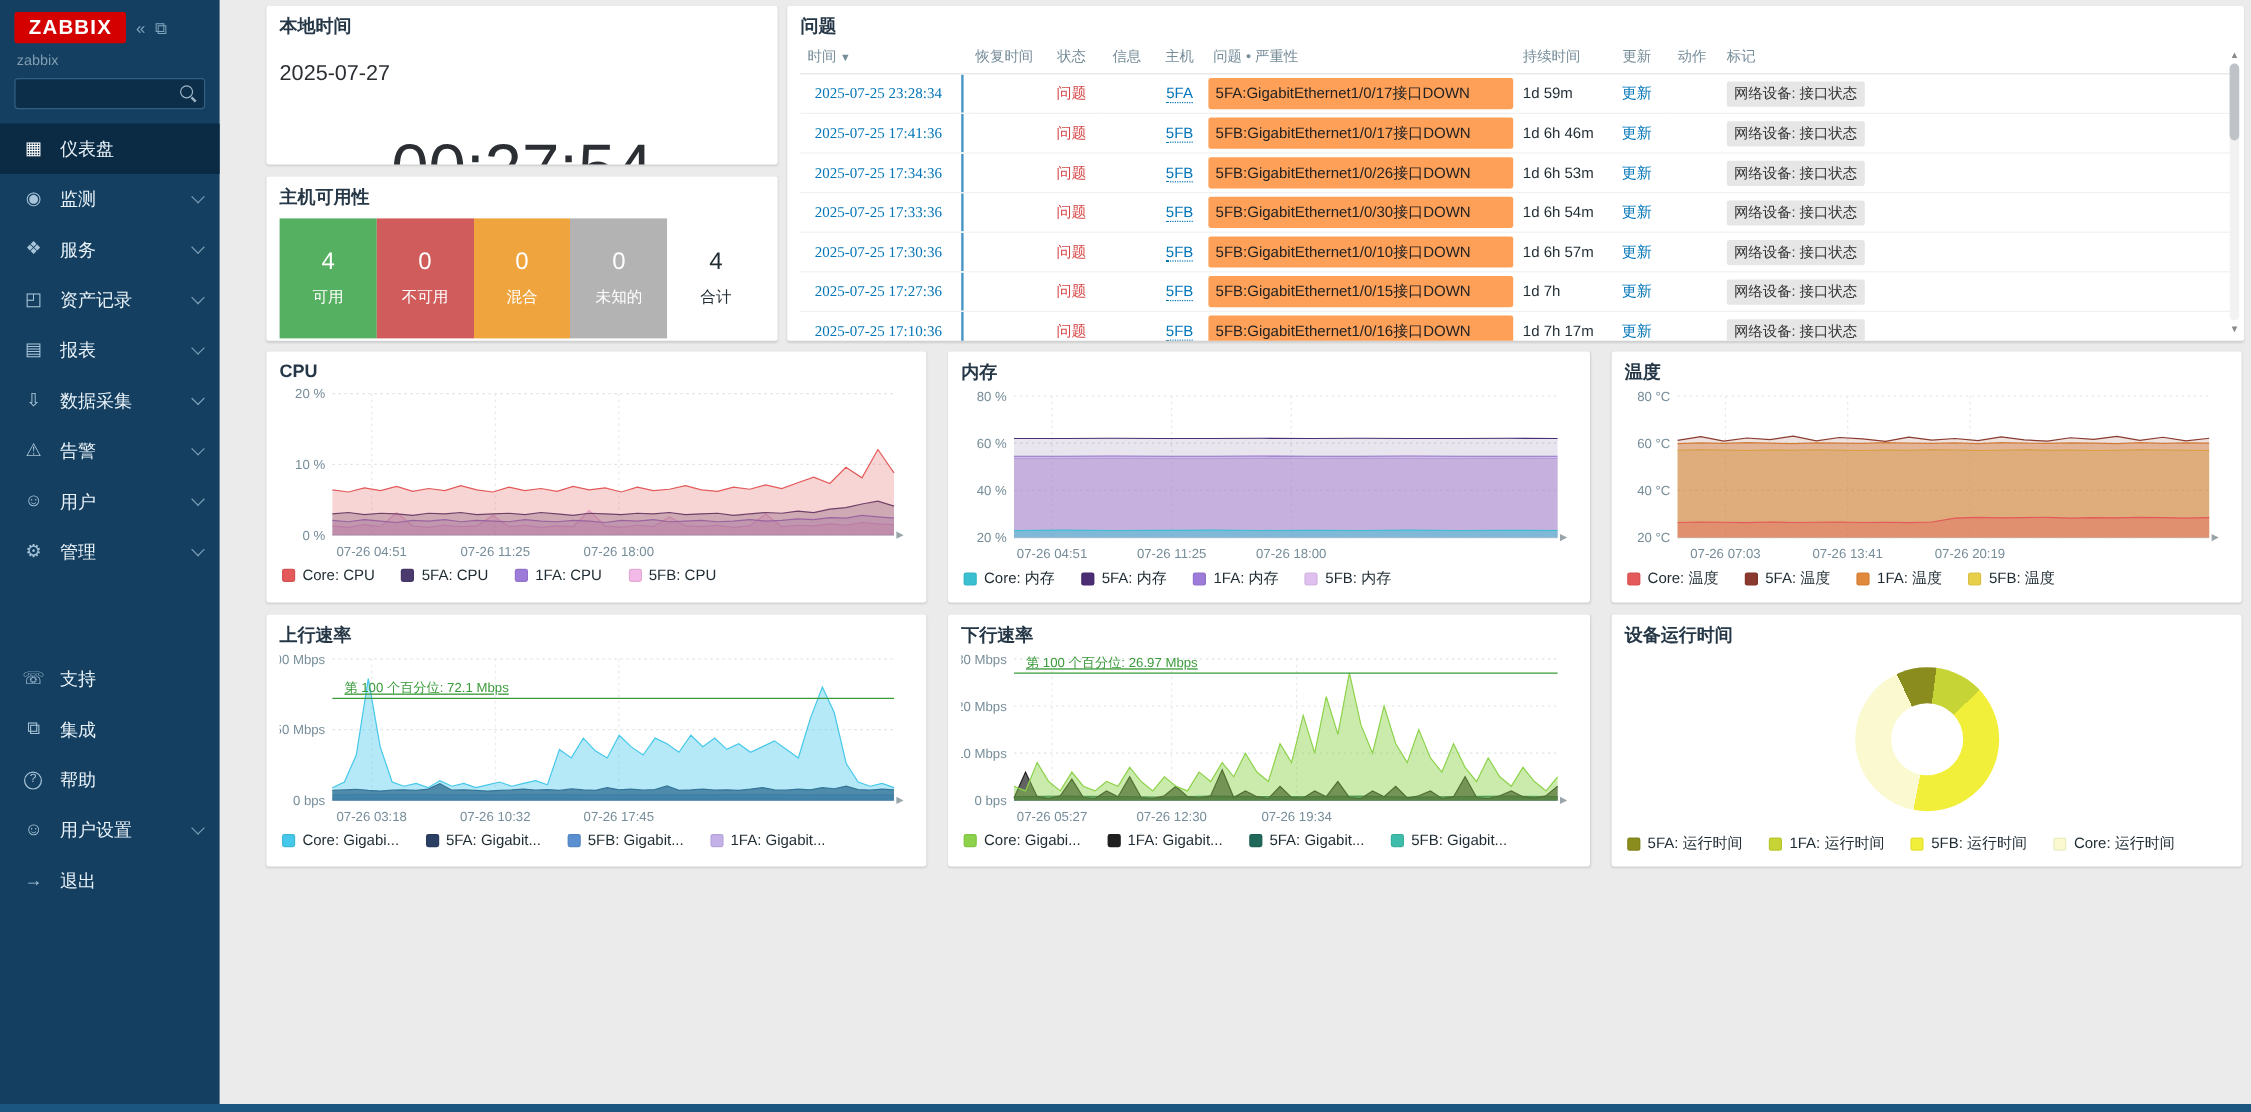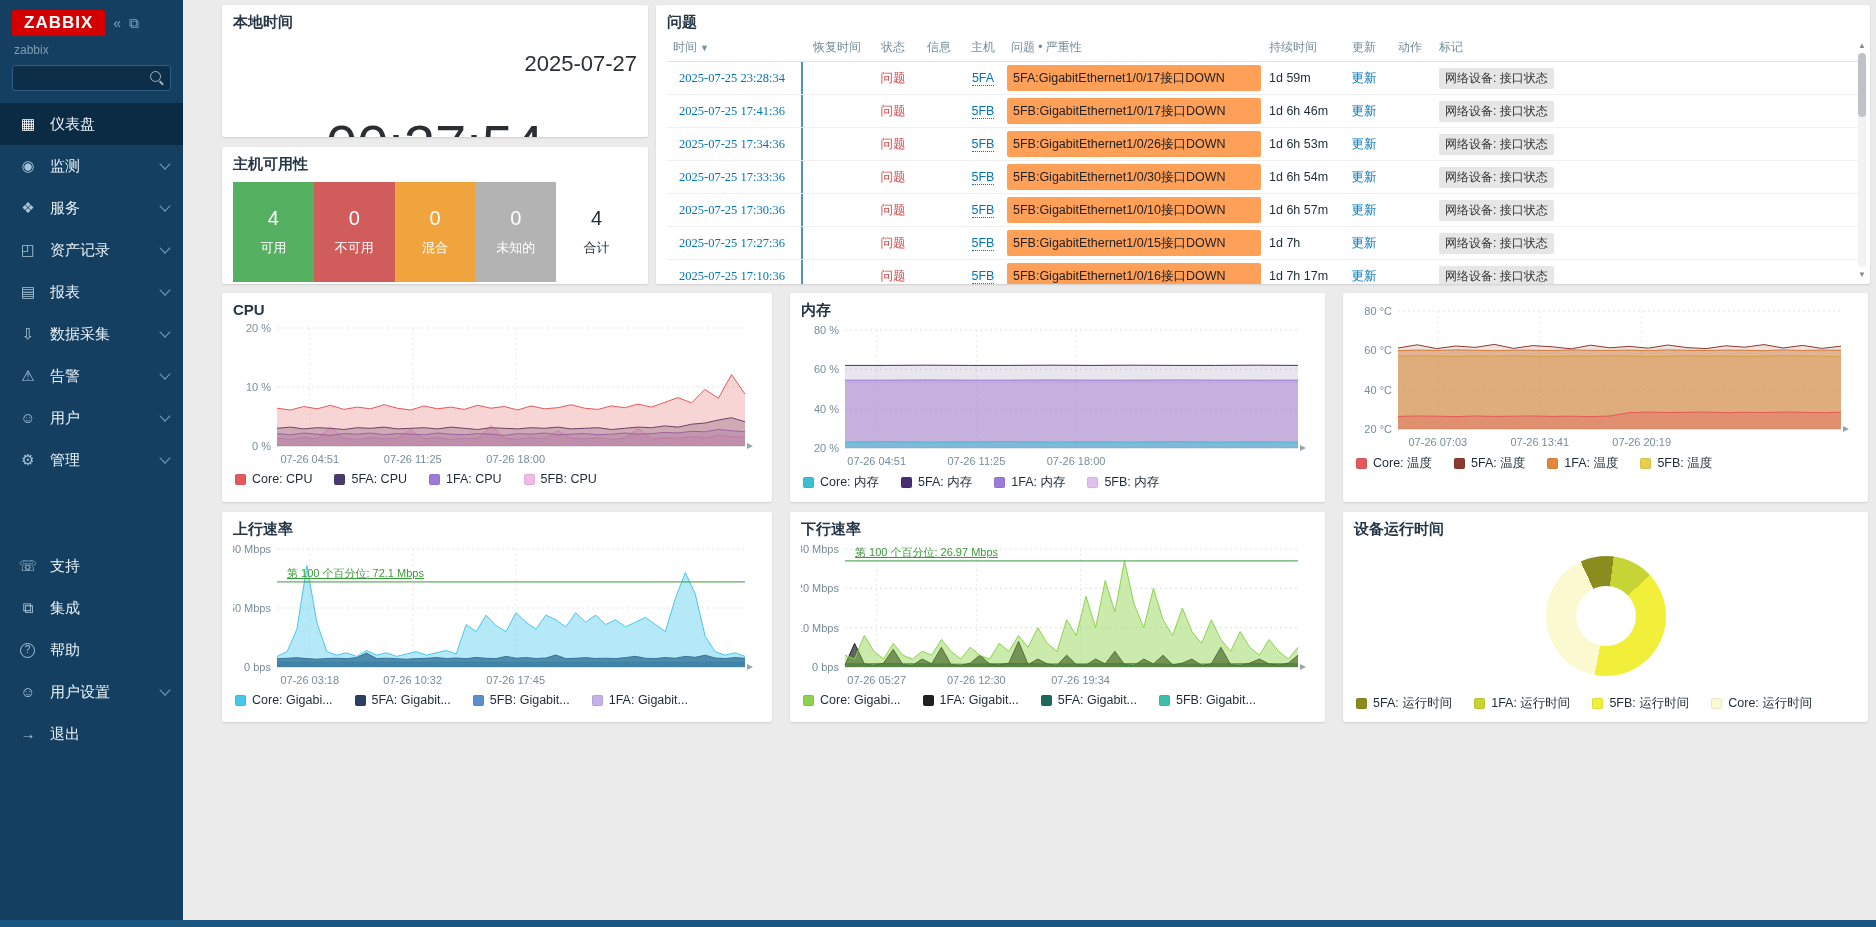--- a/index.html
+++ b/index.html
@@ -35,21 +35,21 @@
   #w-avail{left:39px;top:147px;width:426px;height:137px;}
   #w-problems{left:473px;top:5px;width:1214px;height:279px;}
   #w-cpu{left:39px;top:293px;width:550px;height:209px;}
   #w-mem{left:607px;top:293px;width:535px;height:209px;}
   #w-temp{left:1160px;top:293px;width:525px;height:209px;}
   #w-up{left:39px;top:512px;width:550px;height:210px;}
   #w-down{left:607px;top:512px;width:535px;height:210px;}
   #w-uptime{left:1160px;top:512px;width:525px;height:210px;}
 
   
-  .clock-date{text-align:right;font-size:22px;color:#2b2f33;margin-top:19px;}
+  .clock-date{text-align:left;font-size:18px;color:#2b2f33;margin-top:19px;}
   .clock-time{text-align:center;font-size:56px;color:#2b2f33;line-height:1.15;margin-top:36px;}
   .clock-tz{text-align:center;font-size:15px;color:#2b2f33;}
 
   
   .avail-row{display:flex;margin-top:8px;height:100px;}
   .avail-block{flex:1;display:flex;flex-direction:column;align-items:center;justify-content:center;gap:9px;}
   .avail-num{font-size:20px;}
   .avail-label{font-size:13px;}
 
   
@@ -455,20 +455,21 @@
             <span data-name="legend-label">1FA: 内存</span>
           </span>
           <span class="legend-item" data-name="legend-item">
             <span class="swatch" data-name="legend-swatch" style="background: rgb(223, 192, 238);"></span>
             <span data-name="legend-label">5FB: 内存</span>
           </span>
         </div>
     </section>
 
     <section class="widget" id="w-temp" data-name="temperature-graph-widget">
+      <h3 class="wtitle" data-name="widget-title">温度</h3>
       <svg class="chart" data-name="temperature-chart" width="503" height="148">
           <line x1="44" x2="487" y1="8" y2="8" stroke="#dfe3e6" stroke-dasharray="2,3"></line>
           <text x="38" y="12" text-anchor="end" fill="#768d99" font-size="11">80 °C</text>
           <line x1="44" x2="487" y1="47.33333333333334" y2="47.33333333333334" stroke="#dfe3e6" stroke-dasharray="2,3"></line>
           <text x="38" y="51.33333333333334" text-anchor="end" fill="#768d99" font-size="11">60 °C</text>
           <line x1="44" x2="487" y1="86.66666666666667" y2="86.66666666666667" stroke="#dfe3e6" stroke-dasharray="2,3"></line>
           <text x="38" y="90.66666666666667" text-anchor="end" fill="#768d99" font-size="11">40 °C</text>
           <line x1="44" x2="487" y1="126" y2="126" stroke="#dfe3e6" stroke-dasharray="2,3"></line>
           <text x="38" y="130" text-anchor="end" fill="#768d99" font-size="11">20 °C</text>
           <line x1="83.87" x2="83.87" y1="8" y2="126" stroke="#e9e9e9" stroke-dasharray="2,3"></line>

